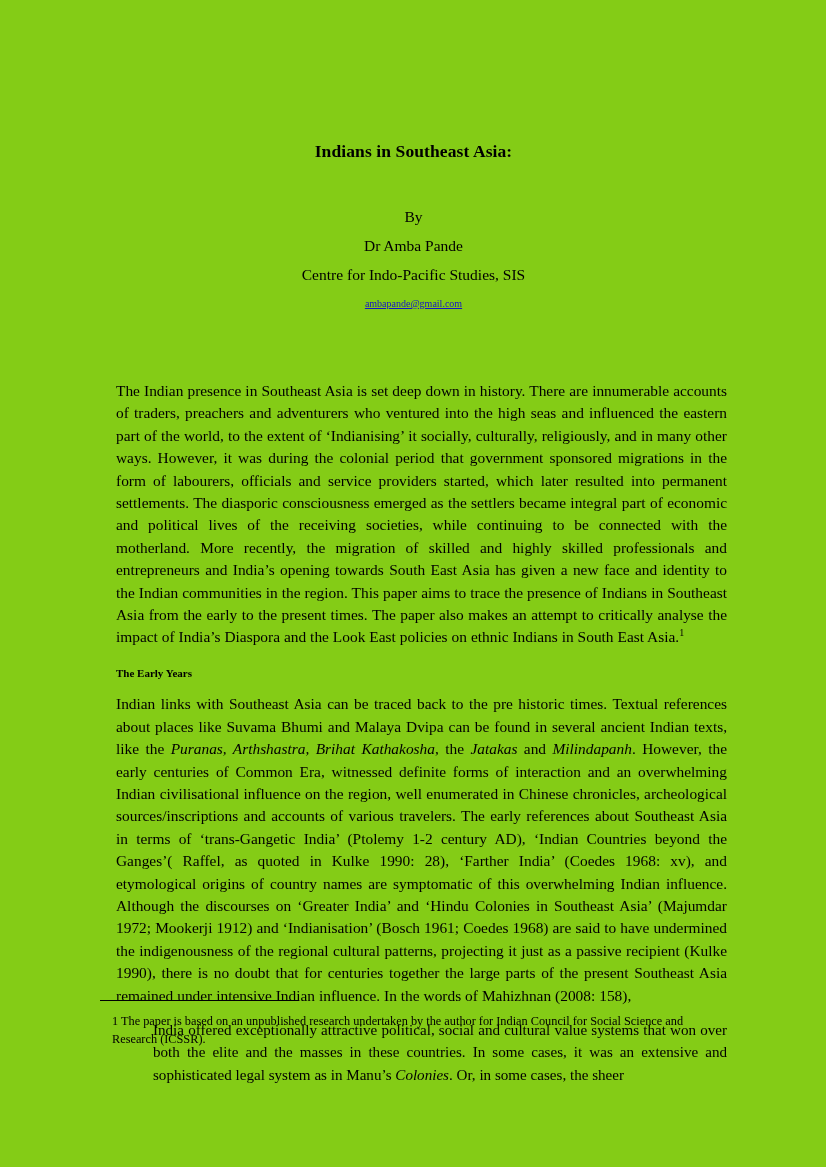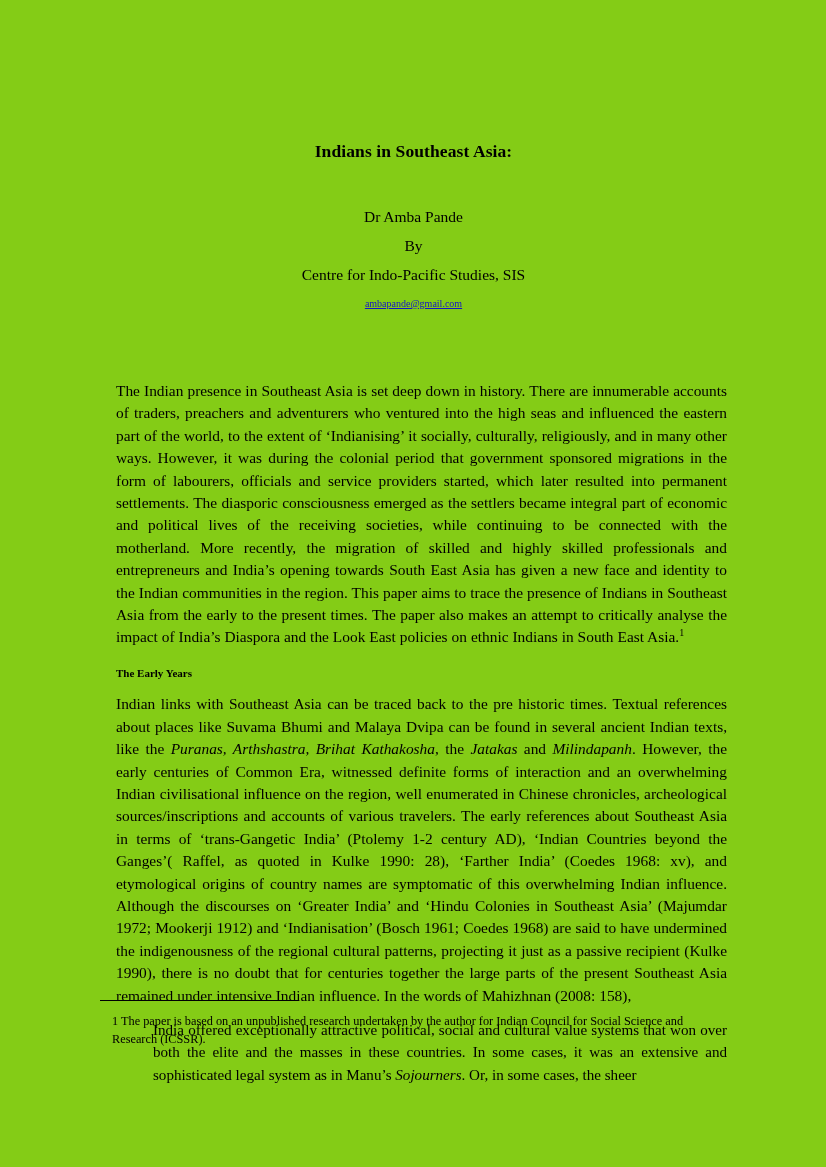--- a/index.html
+++ b/index.html
@@ -116,35 +116,35 @@
 
 <div class="page">
 
   <div class="content">
 
     <div class="title-block">
       <div class="doc-title-line">Indians in Southeast Asia:</div>
     </div>
 
     <div class="byline-block">
+      <div class="byline">By</div>
       <div class="byline">Dr Amba Pande</div>
-      <div class="byline">By</div>
       <div class="byline">Centre for Indo-Pacific Studies, SIS</div>
       <div class="email-line"><span class="email-link">ambapande@gmail.com</span></div>
     </div>
 
     <div class="body-wrap">
 
       <p class="body-para"><span>The Indian presence in Southeast Asia is set deep down in history. There are innumerable accounts of traders, preachers and adventurers who ventured into the high seas and influenced the eastern part of the world, to the extent of ‘Indianising’ it socially, culturally, religiously, and in many other ways. However, it was during the colonial period that government sponsored migrations in the form of labourers, officials and service providers started, which later resulted into permanent settlements. The diasporic consciousness emerged as the settlers became integral part of economic and political lives of the receiving societies, while continuing to be connected with the motherland. More recently, the migration of skilled and highly skilled professionals and entrepreneurs and India’s opening towards South East Asia has given a new face and identity to the Indian communities in the region.  This paper aims to trace the presence of Indians in Southeast Asia from the early to the present times. The paper also makes an attempt to critically analyse the impact of India’s Diaspora and the Look East policies on ethnic Indians in South East Asia.</span><sup class="fn-ref">1</sup></p>
 
       <div class="section-heading">The Early Years</div>
 
       <p class="body-para"><span>Indian links with Southeast Asia can be traced back to the pre historic times. Textual references about places like Suvama Bhumi and Malaya Dvipa can be found in several ancient Indian texts, like the </span><i>Puranas, Arthshastra, Brihat Kathakosha</i><span>, the </span><i>Jatakas</i><span> and </span><i>Milindapanh</i><span>. However, the early centuries of Common Era, witnessed definite forms of interaction and an overwhelming Indian civilisational influence on the region, well enumerated in Chinese chronicles, archeological sources/inscriptions and accounts of various travelers. The early references about Southeast Asia in terms of ‘trans-Gangetic India’ (Ptolemy 1-2 century AD), ‘Indian Countries beyond the Ganges’( Raffel, as quoted in Kulke 1990: 28), ‘Farther India’ (Coedes 1968: xv), and etymological origins of country names are symptomatic of this overwhelming Indian influence. Although the discourses on ‘Greater India’ and ‘Hindu Colonies in Southeast Asia’ (Majumdar 1972; Mookerji 1912) and ‘Indianisation’ (Bosch 1961; Coedes 1968) are said to have undermined the indigenousness of the regional cultural patterns, projecting it just as a passive recipient (Kulke 1990), there is no doubt that for centuries together the large parts of the present Southeast Asia remained under intensive Indian influence. In the words of Mahizhnan (2008: 158),</span></p>
 
-      <div class="blockquote"><span>India offered exceptionally attractive political, social and cultural value systems that won over both the elite and the masses in these countries. In some cases, it was an extensive and sophisticated legal system as in Manu’s </span><i>Sojourners</i><span>. Or, in some cases, the sheer</span></div>
+      <div class="blockquote"><span>India offered exceptionally attractive political, social and cultural value systems that won over both the elite and the masses in these countries. In some cases, it was an extensive and sophisticated legal system as in Manu’s </span><i>Colonies</i><span>. Or, in some cases, the sheer</span></div>
 
     </div>
   </div>
 
   <div class="footnote-area">
     <hr class="footnote-rule">
     <p class="footnote-text">1 The paper is based on an unpublished research undertaken by the author for Indian Council for Social Science and Research (ICSSR).</p>
   </div>
 
 </div>

